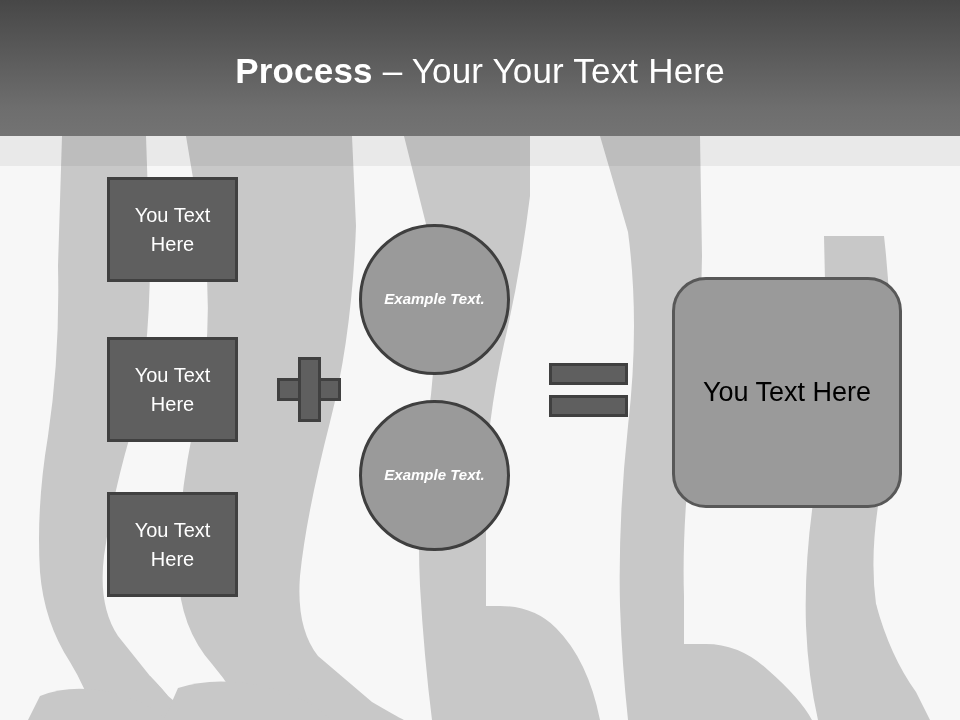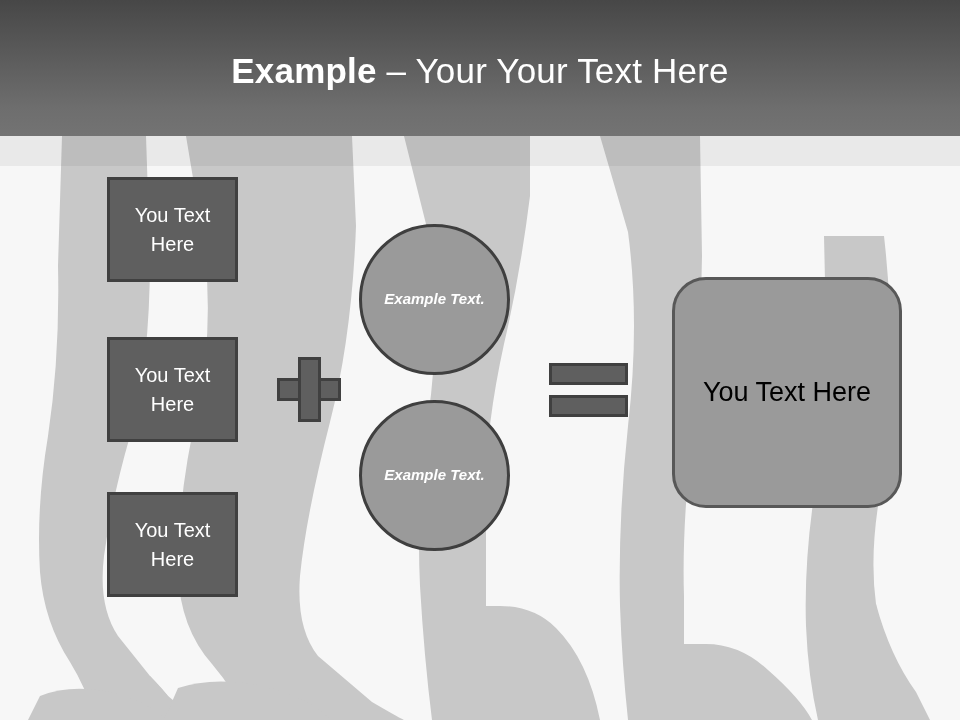--- a/index.html
+++ b/index.html
@@ -200,21 +200,21 @@
         <path d="M40 560 Q70 548 110 556 Q150 566 166 584 L28 584 Z"></path>
         <path d="M178 552 Q214 540 262 550 Q312 562 330 584 L164 584 Z"></path>
       </g>
     </svg>
   </div>
 
   <div class="bg-band"></div>
 
   <div class="header">
     <div class="title">
-      <span class="strong">Example</span><span class="light"> – Your Your Text Here</span>
+      <span class="strong">Process</span><span class="light"> – Your Your Text Here</span>
     </div>
   </div>
 
   <div class="text-box box-1">You Text Here</div>
   <div class="text-box box-2">You Text Here</div>
   <div class="text-box box-3">You Text Here</div>
 
   <div class="plus">
     <div class="bar h"></div>
     <div class="bar v"></div>

